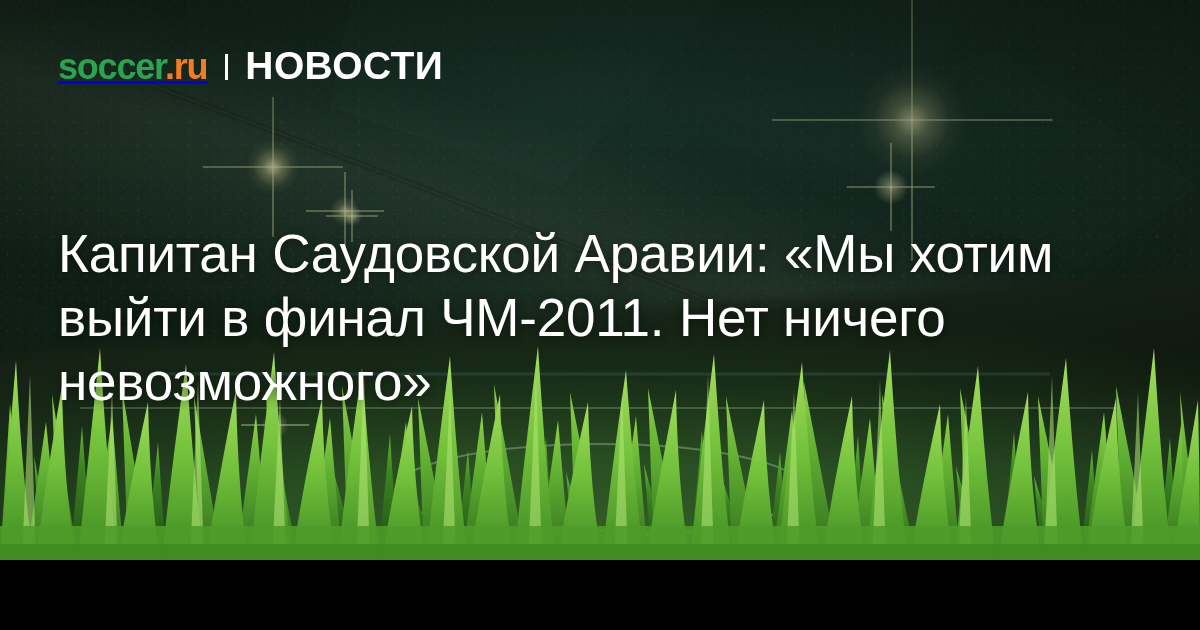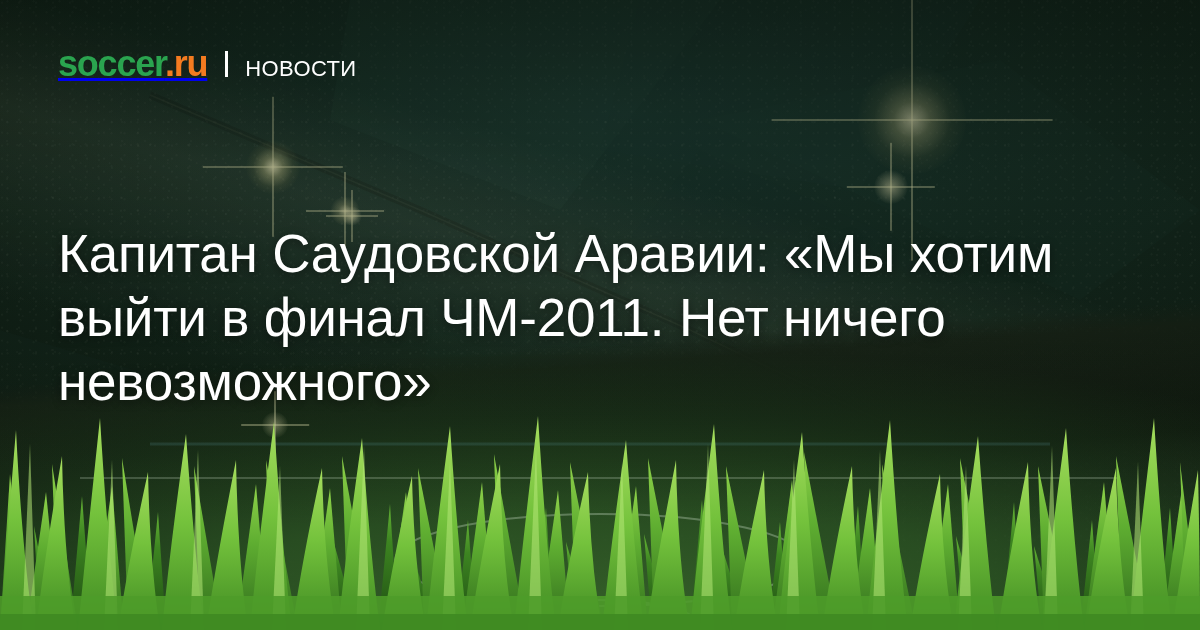--- a/index.html
+++ b/index.html
@@ -8,21 +8,21 @@
     padding: 0;
     background: #000;
   }
   body {
     font-family: "Liberation Sans", "DejaVu Sans", sans-serif;
   }
 
   .card {
     position: relative;
     width: 1200px;
-    height: 630px;
+    height: 560px;
     overflow: hidden;
     background: #101c0e;
     user-select: none;
   }
 
   
   .bg-layer {
     position: absolute;
     inset: 0;
     pointer-events: none;
@@ -157,22 +157,22 @@
     width: 3px;
     height: 26px;
     background: #ffffff;
     margin: 0 17px 0 18px;
     position: relative;
     top: 1px;
     flex: 0 0 auto;
   }
 
   .section-label {
-    font-size: 22px;
-    font-weight: 400;
+    font-size: 39px;
+    font-weight: 700;
     color: #ffffff;
     letter-spacing: .4px;
     line-height: 1;
   }
 
   
   .headline {
     position: absolute;
     left: 58px;
     top: 222px;

